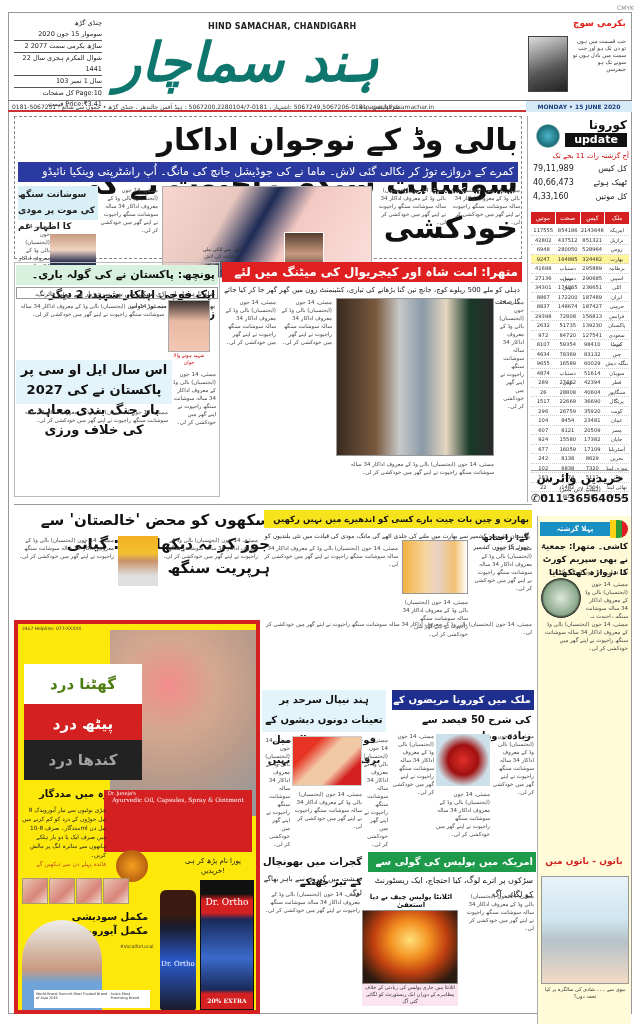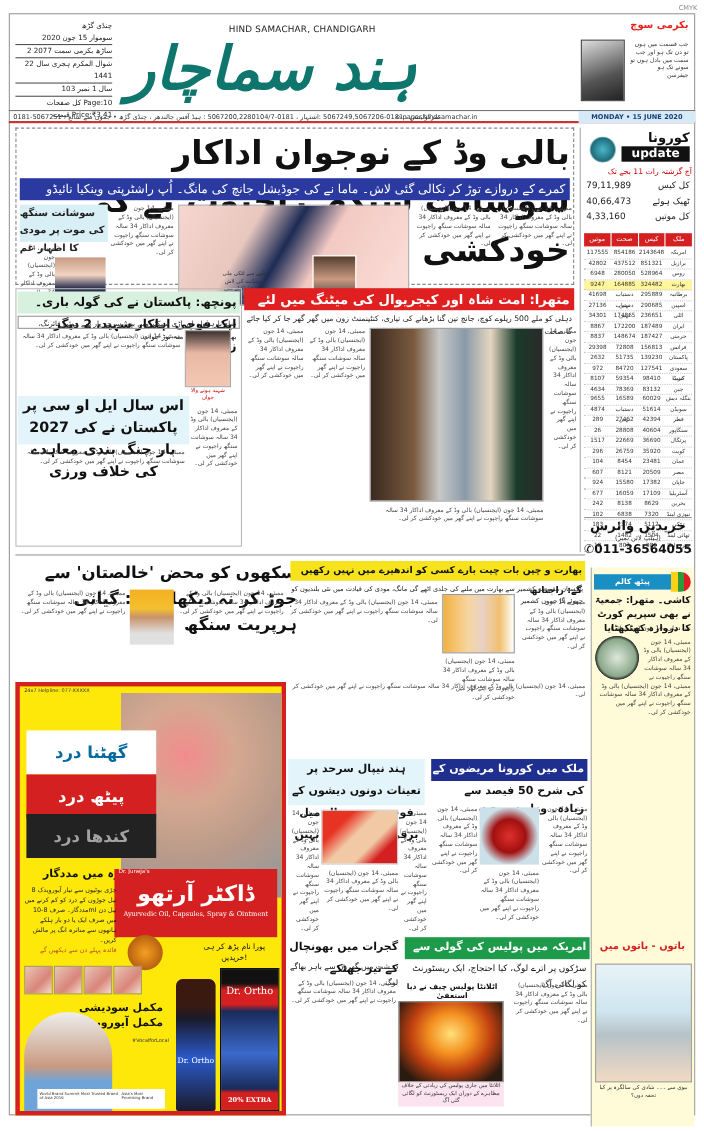--- a/index.html
+++ b/index.html
@@ -4,21 +4,21 @@
 <style>
 *{box-sizing:border-box;margin:0;padding:0}
 body{width:640px;height:1028px;background:#fff;font-family:"DejaVu Sans",sans-serif;position:relative;overflow:hidden;color:#222}
 .abs{position:absolute}
 .rtl{direction:rtl;text-align:right}
 .cmyk{top:4px;right:6px;font-size:6px;color:#888}
 .frame{left:8px;top:12px;width:624px;height:1002px;border:1px solid #999}
 .left-info{left:14px;top:18px;width:88px;font-size:6.5px;text-align:right;line-height:11px}
 .left-info div{border-bottom:1px solid #555}
 .left-info .noline{border:none}
-.tagline{left:208px;top:22px;font-size:8px;font-weight:normal;color:#222;letter-spacing:.2px}
+.tagline{left:208px;top:22px;font-size:8px;font-weight:bold;color:#222;letter-spacing:.2px}
 .logo{left:115px;top:22px;width:400px;height:78px;font-family:"DejaVu Serif",serif;font-size:54px;color:#0f766e;font-weight:bold;text-align:left;line-height:80px;direction:rtl;font-style:italic}
 .quote-box{left:520px;top:18px;width:108px;height:78px}
 .quote-title{right:2px;top:0;font-size:9px;color:#e3231b;font-weight:bold}
 .quote-img{left:8px;top:18px;width:40px;height:56px;background:linear-gradient(160deg,#ddd,#555 60%,#222);border:1px solid #444}
 .quote-text{left:52px;top:20px;width:54px;font-size:5.5px;line-height:7px;color:#333}
 .info-bar{left:8px;top:100px;width:624px;height:12px;border-top:1px solid #777;border-bottom:2px solid #c33;font-size:6px;line-height:11px}
 .info-bar .contacts{position:absolute;left:4px;color:#333}
 .info-bar .epaper{position:absolute;left:352px;color:#333}
 .info-bar .date{position:absolute;right:0;width:106px;background:#d6e9f7;text-align:center;color:#1a3d7a;font-weight:bold;height:11px}
 .lead-box{left:14px;top:116px;width:508px;height:143px;border:1px dashed #888}
@@ -66,21 +66,21 @@
 .column-tag{left:540px;top:522px;width:70px;height:14px;background:#1a8fc4;color:#fff;font-size:7px;line-height:14px;text-align:center;font-weight:bold}
 .column-flag{left:610px;top:520px;width:18px;height:18px;background:linear-gradient(90deg,#fcd116 33%,#2e9b3a 33% 66%,#e31b23 66%);border-radius:0 10px 10px 0}
 .column-head{left:540px;top:540px;width:88px;font-size:8.5px;line-height:13px;font-weight:bold;color:#111;text-align:right}
 .jamia-img{left:541px;top:578px;width:40px;height:40px;border-radius:50%;background:radial-gradient(circle,#dde8dc,#8aa88a 60%,#2a2a2a 70%,transparent 72%)}
 .cartoon-title{left:540px;top:856px;width:88px;font-size:9px;font-weight:bold;color:#d42020;text-align:center}
 .cartoon{left:541px;top:876px;width:88px;height:108px;background:linear-gradient(180deg,#e8f3f9,#cfe5ef 40%,#b6c2c8 60%,#f2dac3);border:1px solid #999}
 .ad{left:14px;top:620px;width:246px;height:394px;background:#fde80a;border:4px solid #d42020}
 .ad-small{left:22px;top:626px;font-size:4.5px;color:#333}
 .ad-back{left:110px;top:630px;width:146px;height:186px;background:radial-gradient(circle at 40% 30%,#f28c8c,#d4a890 30%,#b89a8a 60%,#999 90%)}
 .ad-band{left:24px;width:118px;height:40px;font-size:15px;font-weight:bold;text-align:center;line-height:40px}
-.ad-band1{top:664px;background:#fff;color:#0369a1}
+.ad-band1{top:664px;background:#fff;color:#4d7c0f}
 .ad-band2{top:704px;background:#d42020;color:#fff}
 .ad-band3{top:740px;background:#222;color:#a3a3a3}
 .ad-help{left:24px;top:788px;width:118px;font-size:10px;font-weight:bold;text-align:center;color:#111}
 .ad-brand{left:104px;top:790px;width:148px;height:62px;background:#d42020;color:#fff;text-align:center}
 .ad-brand .b1{font-size:5px;text-align:left;padding-left:4px}
 .ad-brand .b2{font-size:20px;font-weight:bold;line-height:32px}
 .ad-brand .b3{font-size:6px;font-family:"DejaVu Serif",serif}
 .ad-text{left:20px;top:806px;width:86px;font-size:5.8px;line-height:9px;text-align:right;color:#222}
 .ad-text .hl{color:#c05020}
 .ad-seal{left:116px;top:850px;width:32px;height:32px;border-radius:50%;background:radial-gradient(circle,#f4a020,#b86010 70%)}
@@ -388,41 +388,40 @@
 <div class="abs col-text rtl" style="left:162px;top:536px;width:96px;height:80px">ممبئی، 14 جون (ایجنسیاں) بالی وڈ کے معروف اداکار 34 سالہ سوشانت سنگھ راجپوت نے اپنے گھر میں خودکشی کر لی۔</div>
 
 <div class="abs india-china-head rtl">بھارت و چین بات چیت بارے کسی کو اندھیرے میں نہیں رکھیں گے: راجناتھ</div>
 <div class="abs india-china-sub rtl">پاکستان مقبوضہ کشمیر سے بھارت میں ملنے کی جلدی اٹھے گی مانگ، مودی کی قیادت میں نئی بلندیوں کو چھوئے گا جموں کشمیر</div>
 <div class="abs rajnath-img"></div>
 <div class="abs col-text rtl" style="left:264px;top:544px;width:134px;height:142px">ممبئی، 14 جون (ایجنسیاں) بالی وڈ کے معروف اداکار 34 سالہ سوشانت سنگھ راجپوت نے اپنے گھر میں خودکشی کر لی۔</div>
 <div class="abs col-text rtl" style="left:472px;top:544px;width:60px;height:142px">ممبئی، 14 جون (ایجنسیاں) بالی وڈ کے معروف اداکار 34 سالہ سوشانت سنگھ راجپوت نے اپنے گھر میں خودکشی کر لی۔</div>
 <div class="abs col-text rtl" style="left:402px;top:598px;width:66px;height:88px">ممبئی، 14 جون (ایجنسیاں) بالی وڈ کے معروف اداکار 34 سالہ سوشانت سنگھ راجپوت نے اپنے گھر میں خودکشی کر لی۔</div>
 
 <div class="abs column-box"></div>
-<div class="abs column-tag">پیٹھ کالم</div>
+<div class="abs column-tag">پہلا گزشتہ</div>
 <div class="abs column-flag"></div>
 <div class="abs column-head">کاشی۔ متھرا: جمعیۃ نے بھی سپریم کورٹ کا دروازہ کھٹکھٹایا</div>
 <div class="abs col-text rtl" style="left:540px;top:568px;width:88px;height:10px;color:#222">نئی دہلی، 14 جون (یو این آئی)</div>
 <div class="abs jamia-img"></div>
 <div class="abs col-text rtl" style="left:584px;top:580px;width:44px;height:38px">ممبئی، 14 جون (ایجنسیاں) بالی وڈ کے معروف اداکار 34 سالہ سوشانت سنگھ راجپوت نے اپنے گھر میں خودکشی کر لی۔</div>
 <div class="abs col-text rtl" style="left:540px;top:620px;width:88px;height:232px">ممبئی، 14 جون (ایجنسیاں) بالی وڈ کے معروف اداکار 34 سالہ سوشانت سنگھ راجپوت نے اپنے گھر میں خودکشی کر لی۔</div>
 <div class="abs cartoon-title">باتوں - باتوں میں</div>
 <div class="abs cartoon"></div>
 <div class="abs caption rtl" style="left:541px;top:986px;width:88px">بیوی سے ۔۔۔ شادی کی سالگرہ پر کیا تحفہ دوں؟</div>
 
 <div class="abs ad"></div>
 <div class="abs ad-small">24x7 Helpline: 077-XXXXX</div>
 <div class="abs ad-back"></div>
 <div class="abs ad-band ad-band1 rtl" style="text-align:center">گھٹنا درد</div>
 <div class="abs ad-band ad-band2">پیٹھ درد</div>
 <div class="abs ad-band ad-band3">کندھا درد</div>
 <div class="abs ad-help">وغیرہ میں مددگار</div>
 <div class="abs ad-brand">
   <div class="b1">Dr. Juneja's</div>
-  <div class="b2">ڈاکٹر آرتھو</div>
   <div class="b3">Ayurvedic Oil, Capsules, Spray &amp; Ointment</div>
 </div>
 <div class="abs ad-text">
   <span>8 جڑی بوٹیوں سے تیار آیورویدک تیل جوڑوں کے درد کو کم کرنے میں مددگار۔ صرف 8-10ml تیل دن میں صرف ایک یا دو بار ہلکے ہاتھوں سے متاثرہ انگ پر مالش کریں۔</span><br>
   <span class="hl">فائدہ پہلے دن سے دیکھیں گے</span>
 </div>
 <div class="abs ad-seal"></div>
 <div class="abs ad-buy">پورا نام پڑھ کر ہی خریدیں!</div>
 <div class="abs ad-thumbs">
   <span></span>

